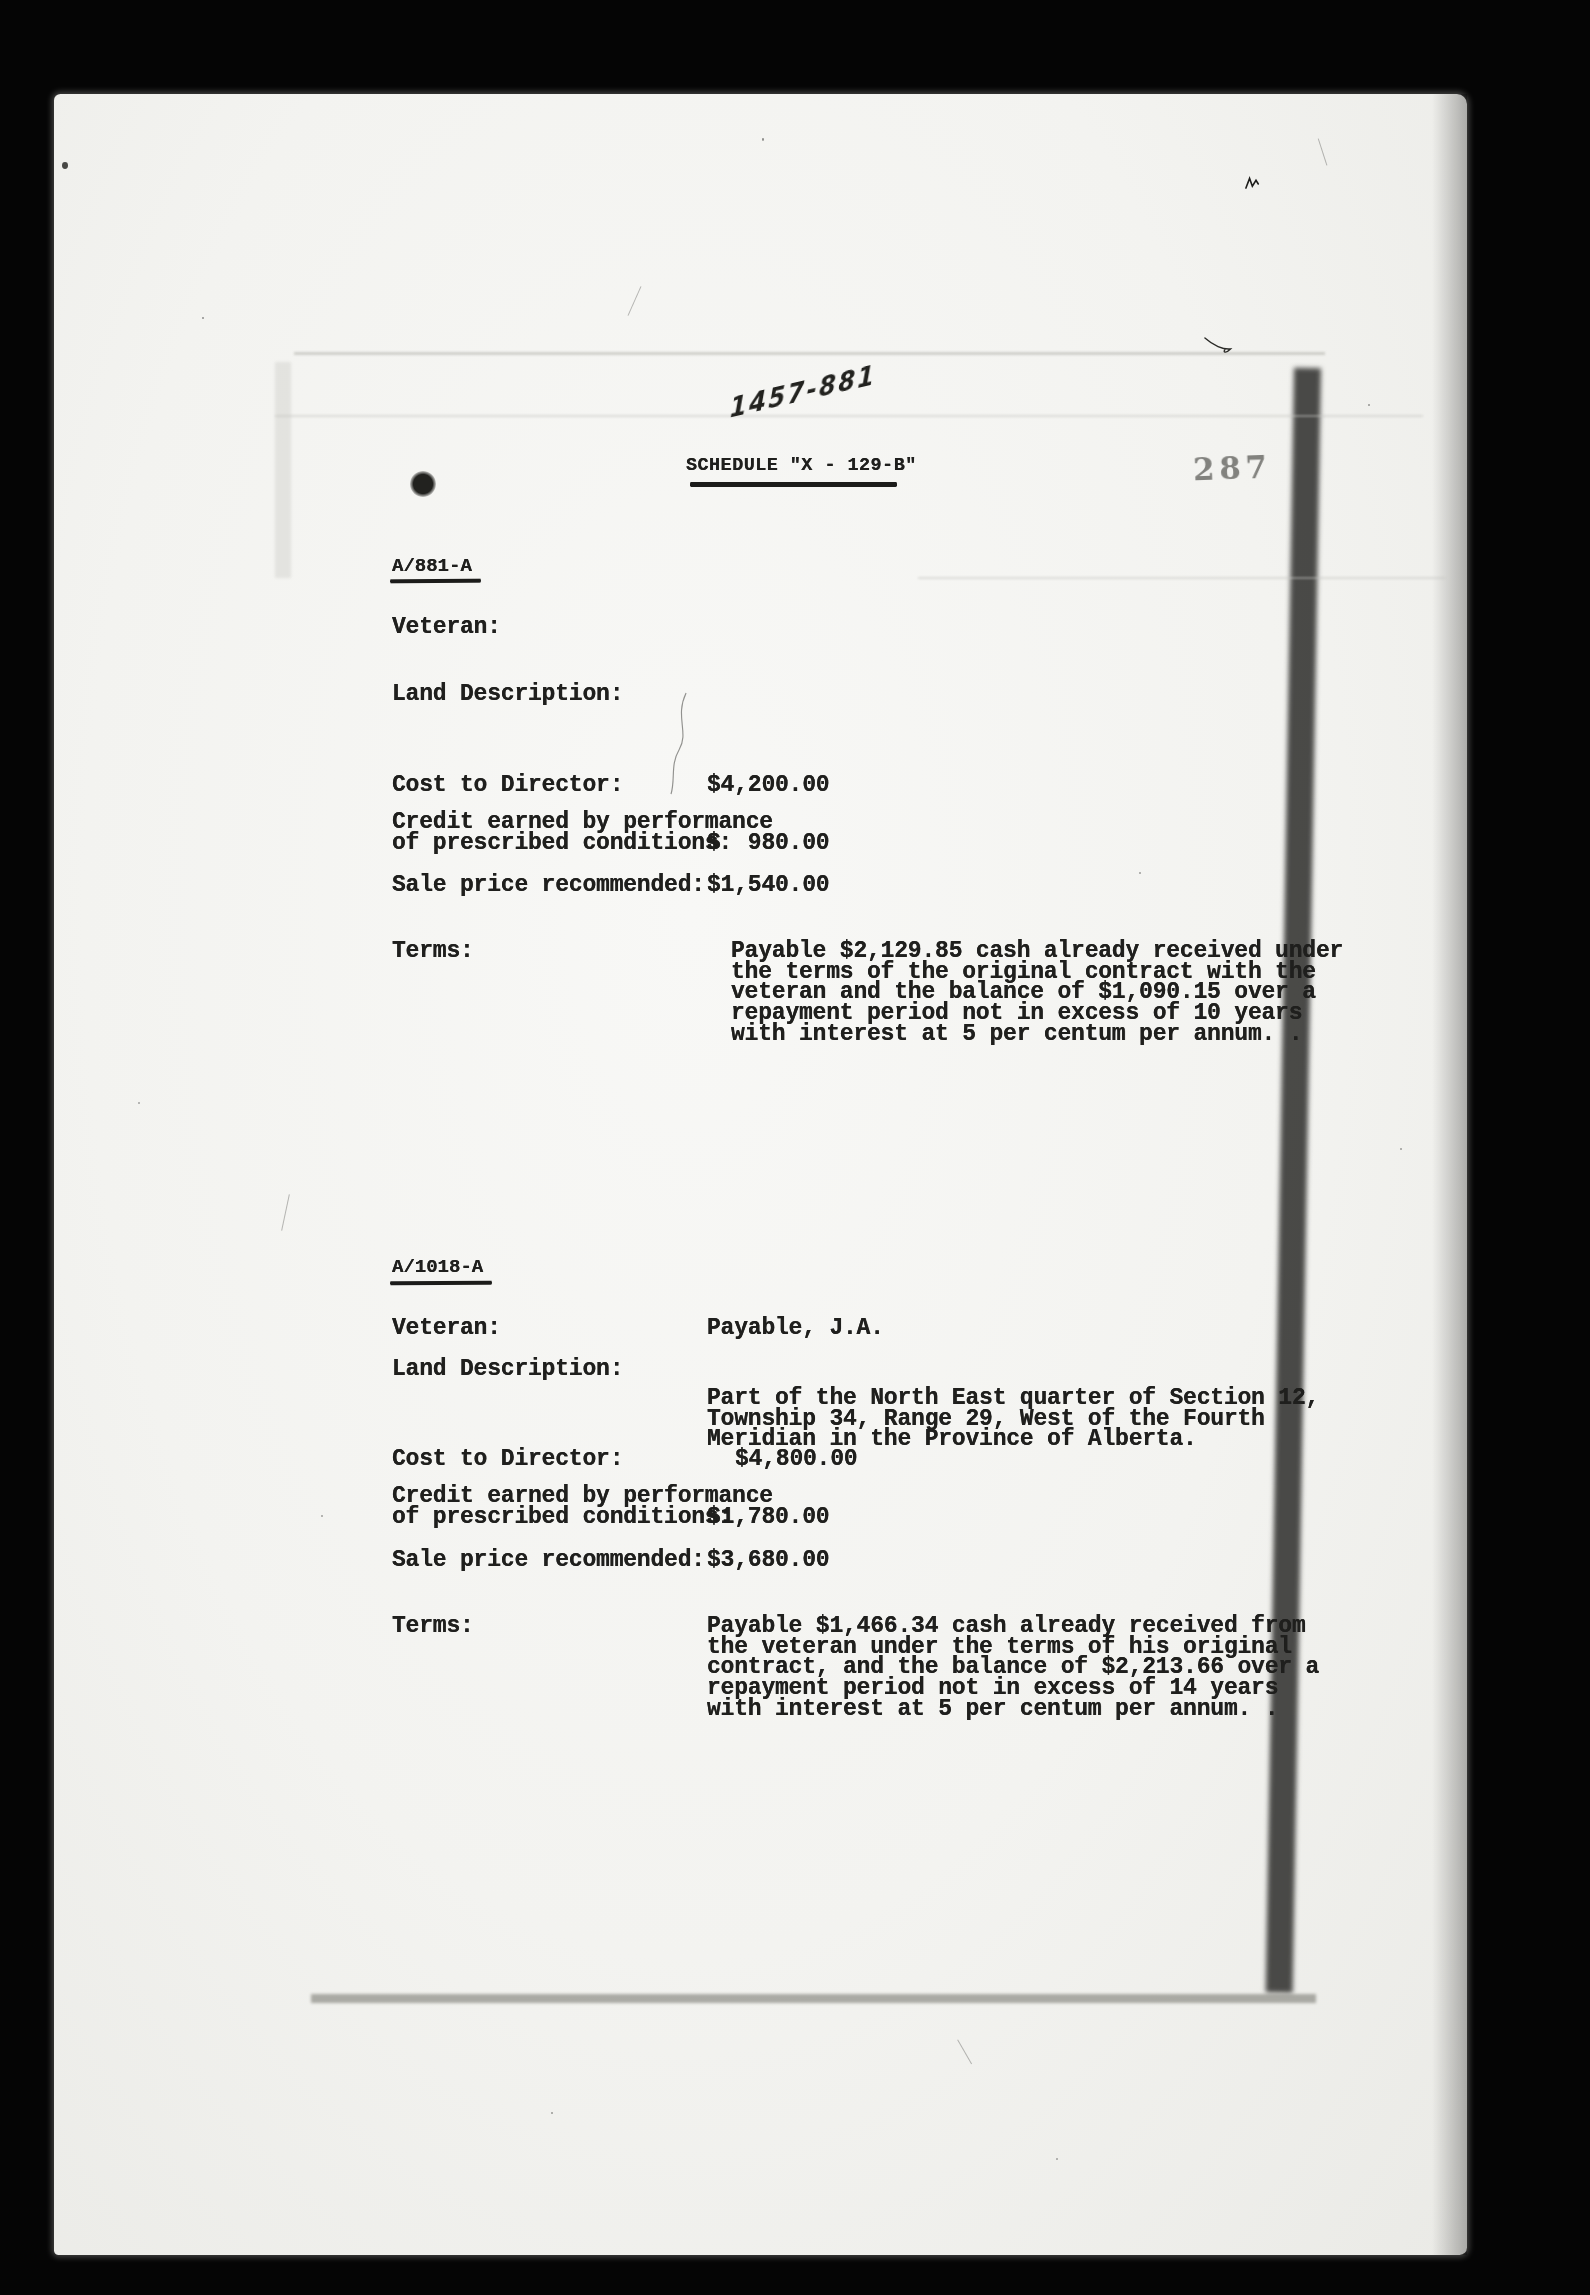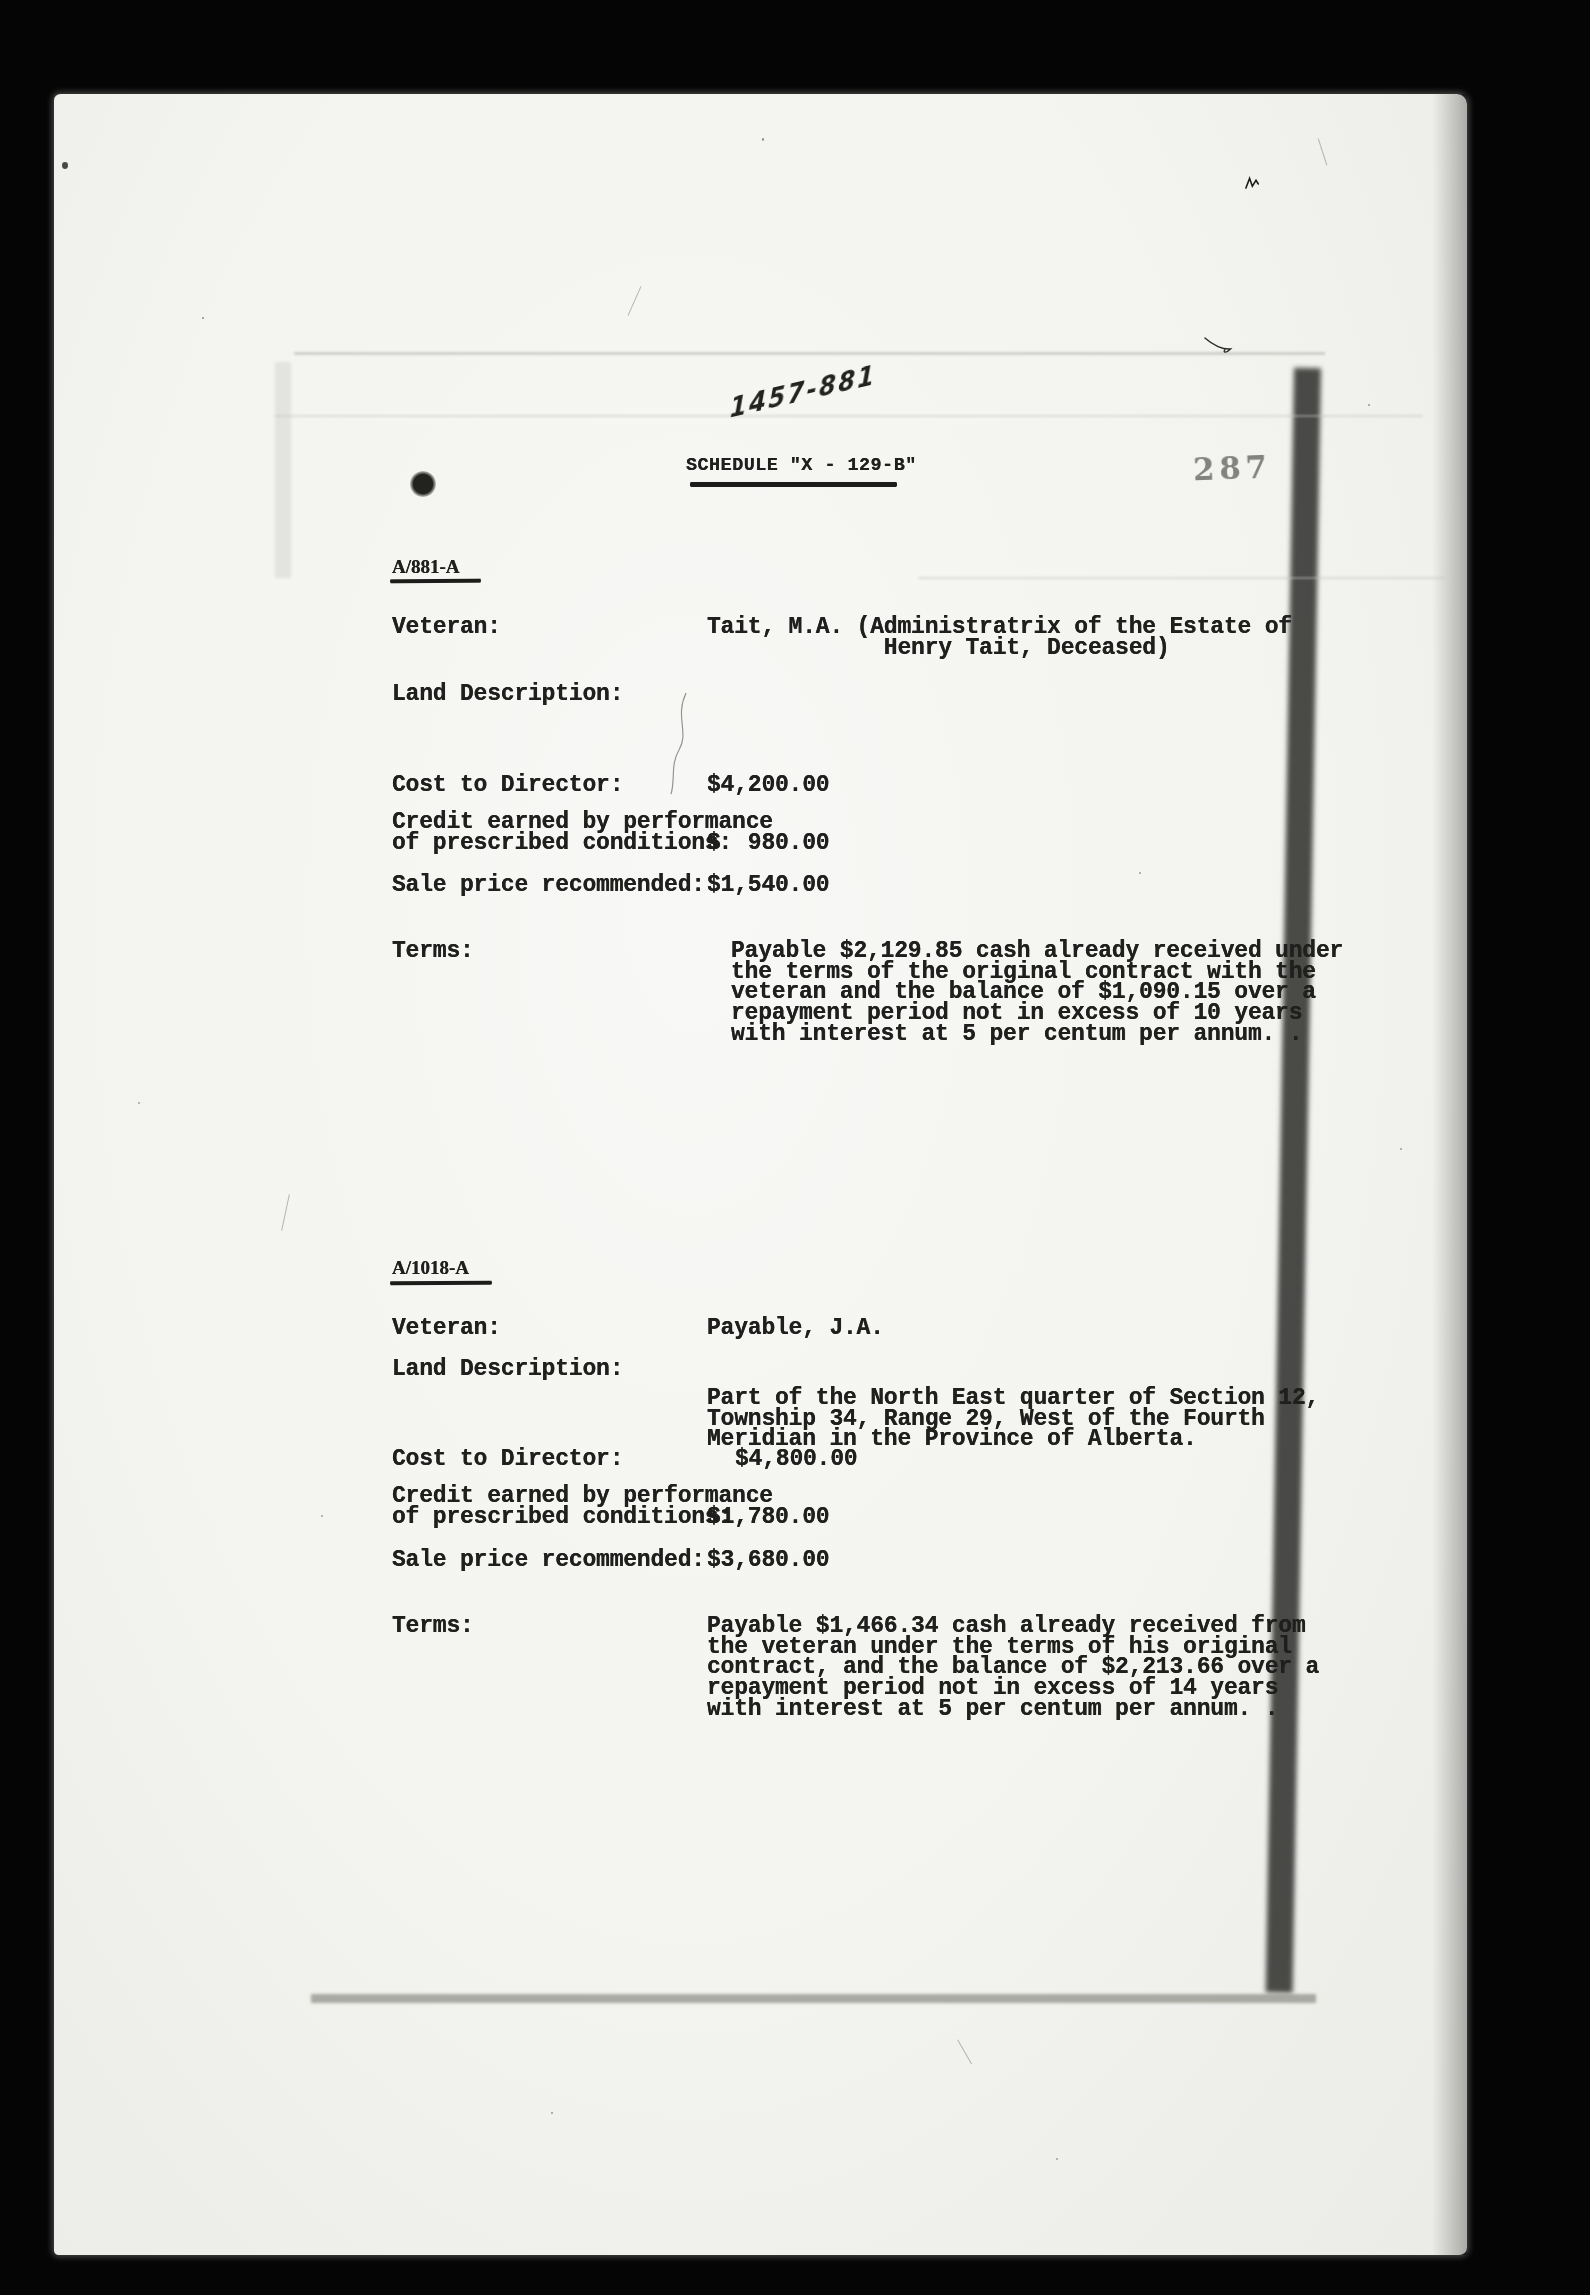--- a/index.html
+++ b/index.html
@@ -8,21 +8,21 @@
   .paper{position:absolute;left:54px;top:94px;width:1413px;height:2161px;
          background:radial-gradient(ellipse at 45% 38%, #f8f8f6 0%, #f3f3f0 55%, #eaeae6 100%);
          border-radius:6.4px 10px 7.3px 4.6px;
          box-shadow:0 0 6.4px 1.4px rgba(240,240,238,.28);}
   .rightfall{position:absolute;left:1432px;top:94px;width:35px;height:2161px;
          background:linear-gradient(to right, rgba(0,0,0,0), rgba(0,0,0,.28));}
   
   .tw{position:absolute;color:#1f1f1d;font-weight:700;white-space:pre-wrap;
       text-shadow:0 0 0.6px rgba(28,28,26,.85), 0.3px 0.4px 0.2px rgba(28,28,26,.3);}
   .body-tw{font-size:23px;line-height:20.7px;letter-spacing:-0.2px;}
-  .head-tw{font-size:19px;line-height:23px;letter-spacing:0;font-family:Liberation Serif, serif;}
+  .head-tw{font-size:19px;line-height:23px;letter-spacing:0;}
   .title-tw{font-size:18.4px;line-height:22px;letter-spacing:0.5px;}
   .rule{position:absolute;background:#1c1c1a;filter:blur(0.6px);border-radius:1.4px;}
   
   .stamp{position:absolute;left:1193px;top:450px;font-family:"DejaVu Serif",serif;
          font-size:31px;letter-spacing:4.6px;color:#63635f;opacity:.78;
          transform:rotate(-2deg);filter:blur(0.5px);font-weight:700;}
   
   .hand{position:absolute;left:728px;top:377px;font-family:"DejaVu Sans",sans-serif;
         font-style:italic;font-size:25px;color:#22221f;letter-spacing:2.3px;
         transform:rotate(-13deg) skewX(-14deg);filter:blur(0.2px);font-weight:700;}
@@ -86,22 +86,20 @@
 
   <div class="hand">1457-881</div>
   <div class="tw title-tw" style="left:686px;top:455px;">SCHEDULE "X - 129-B"</div>
   <div class="rule" style="left:690px;top:482px;width:207px;height:4.6px;"></div>
   <div class="stamp">287</div>
 
   <div class="tw head-tw" style="left:392px;top:555px;">A/881-A</div>
   <div class="rule" style="left:390px;top:579px;width:91px;height:4.1px;transform:rotate(-.4deg);"></div>
 
   <div class="tw body-tw" style="left:392px;top:617px;">Veteran:</div>
-  <div class="tw body-tw" style="left:707px;top:617px;">Tait, M.A. (Administratrix of the Estate of
-             Henry Tait, Deceased)</div>
 
   <div class="tw body-tw" style="left:392px;top:684px;">Land Description:</div>
 
   <div class="tw body-tw" style="left:392px;top:775px;">Cost to Director:</div>
   <div class="tw body-tw" style="left:707px;top:775px;">$4,200.00</div>
 
   <div class="tw body-tw" style="left:392px;top:812px;">Credit earned by performance
 of prescribed conditions:</div>
   <div class="tw body-tw" style="left:707px;top:833px;">$  980.00</div>
 

